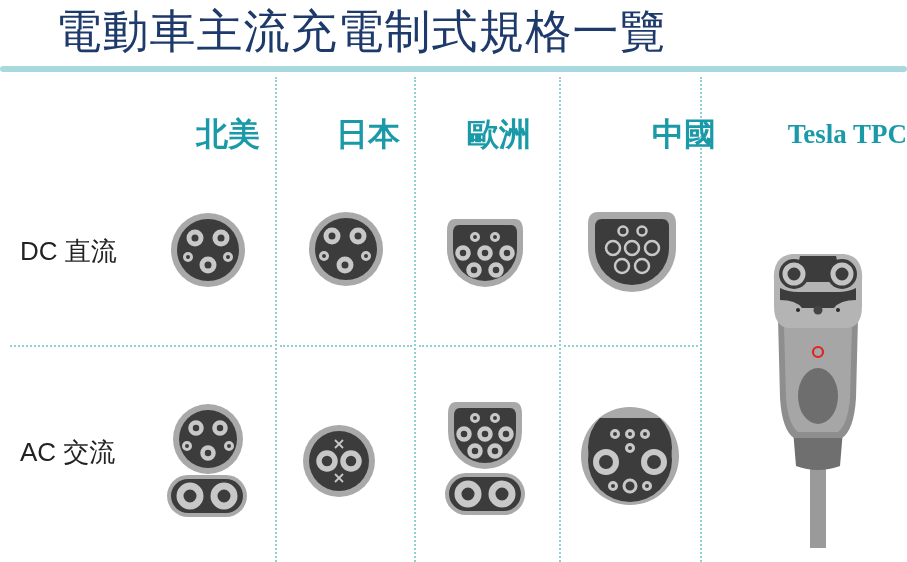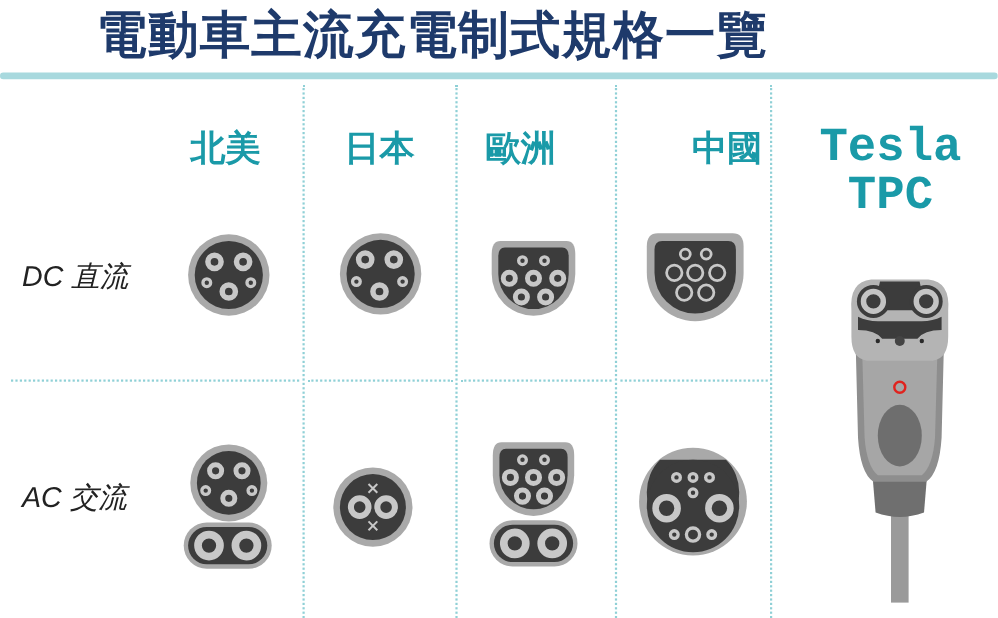--- a/index.html
+++ b/index.html
@@ -1,22 +1,22 @@
 <!DOCTYPE html>
 <html><head>
 <meta charset="utf-8">
 <style>
   html, body { margin: 0; padding: 0; background: #ffffff; }
   body { width: 907px; height: 562px; position: relative; overflow: hidden; font-family: "DejaVu Sans", sans-serif; }
-  .title { position: absolute; left: 0; top: 2px; width: 722px; text-align: center; font-family: "DejaVu Serif", serif; font-weight: bold; font-size: 46px; color: #1e3a6b; letter-spacing: 1px; line-height: 58px; padding-left: 32px; }
+  .title { position: absolute; left: 0; top: 2px; width: 722px; text-align: center; font-family: "DejaVu Serif", serif; font-weight: normal; font-size: 46px; color: #1e3a6b; letter-spacing: 1px; line-height: 58px; }
   .title-bar { position: absolute; left: 0; top: 66px; width: 907px; height: 6px; background: #a8d9de; border-radius: 3px; }
   .vline { position: absolute; top: 77px; bottom: 0; width: 0; border-left: 2px dotted #8fd0d6; }
   .hline { position: absolute; top: 345px; height: 0; border-top: 2px dotted #8fd0d6; }
-  .col-head { position: absolute; top: 112px; font-family: "DejaVu Sans", sans-serif; font-weight: bold; font-size: 32px; color: #1a9aa8; text-align: center; line-height: 44px; }
-  .row-label { position: absolute; left: 20px; font-family: "Liberation Sans", sans-serif; font-size: 26px; color: #222; line-height: 30px; font-style: italic; }
+  .col-head { position: absolute; top: 112px; font-family: "DejaVu Sans", sans-serif; font-weight: bold; font-size: 32px; color: #1a9aa8; text-align: right; line-height: 44px; }
+  .row-label { position: absolute; left: 20px; font-family: "Liberation Sans", sans-serif; font-size: 26px; color: #222; line-height: 30px; }
   .conn { position: absolute; }
 </style>
 </head>
 <body>
 
 <div class="title">電動車主流充電制式規格一覽</div>
 <div class="title-bar"></div>
 
 <div class="vline" style="left:275px"></div>
 <div class="vline" style="left:414px"></div>
@@ -24,21 +24,21 @@
 <div class="vline" style="left:700px"></div>
 <div class="hline" style="left:10px; width:262px"></div>
 <div class="hline" style="left:280px; width:132px"></div>
 <div class="hline" style="left:419px; width:137px"></div>
 <div class="hline" style="left:564px; width:134px"></div>
 
 <div class="col-head" style="left:150px; width:110px">北美</div>
 <div class="col-head" style="left:290px; width:110px">日本</div>
 <div class="col-head" style="left:416px; width:115px">歐洲</div>
 <div class="col-head" style="left:606px; width:110px">中國</div>
-<div class="col-head" style="left:712px; width:195px; font-family:Liberation Mono, monospace; font-size:43px">Tesla TPC</div>
+<div class="col-head" style="left:712px; width:195px; font-family:Liberation Serif, serif; font-size:27px">Tesla TPC</div>
 
 <div class="row-label" style="top:236px">DC 直流</div>
 <div class="row-label" style="top:437px">AC 交流</div>
 
 <svg class="conn" style="left:170px; top:212px" width="76" height="76" viewBox="0 0 76 76">
   <circle cx="38" cy="38" r="37" fill="#a9a9a9"></circle>
   <circle cx="38" cy="38" r="31" fill="#3c3c3c"></circle>
   <g fill="none" stroke="#c8c8c8">
     <circle cx="25" cy="26" r="6" stroke-width="5"></circle>
     <circle cx="51" cy="26" r="6" stroke-width="5"></circle>

